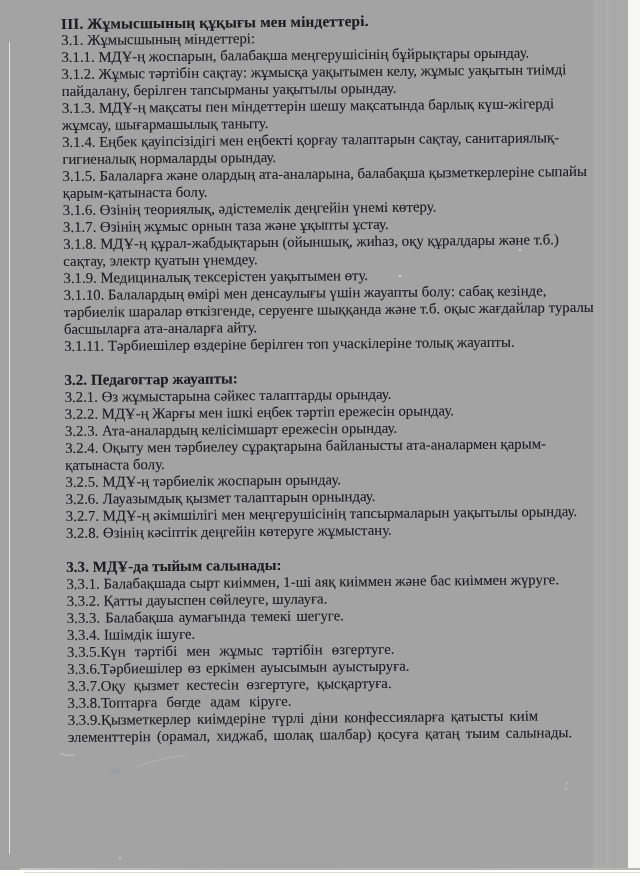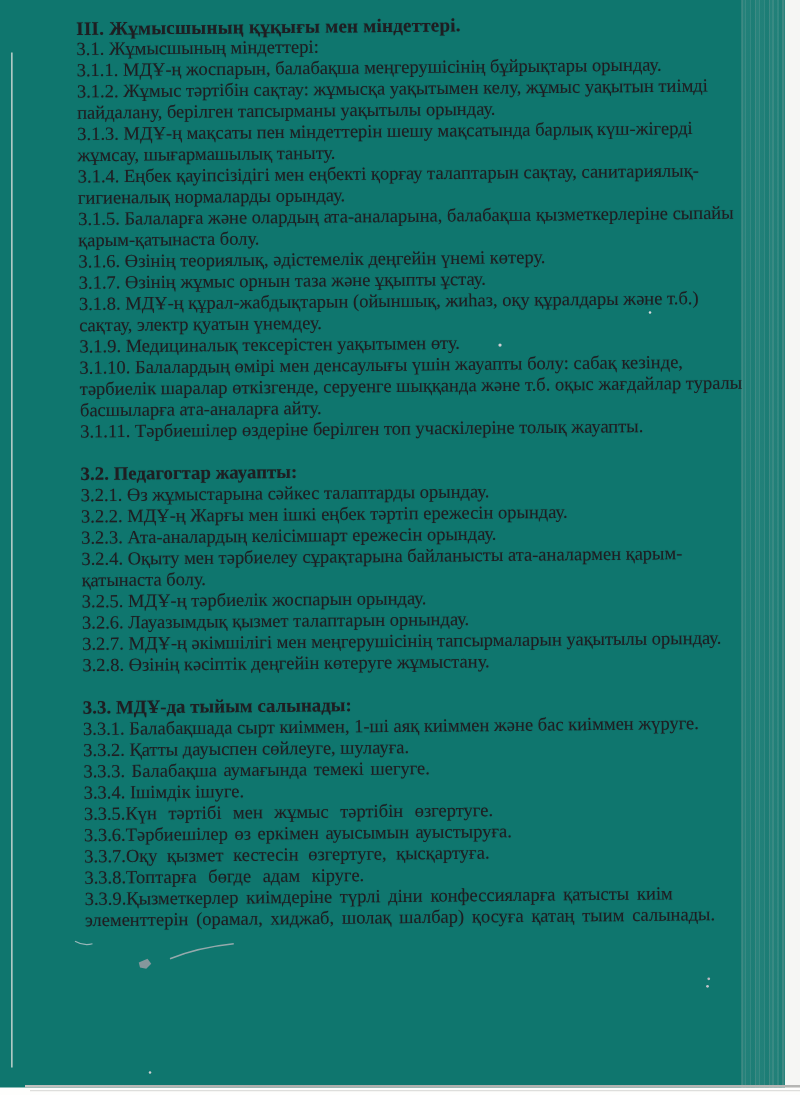--- a/index.html
+++ b/index.html
@@ -5,21 +5,21 @@
   html, body { margin:0; padding:0; }
   body {
     width:640px; height:876px;
     background:#fcfcfa;
     overflow:hidden;
     position:relative;
     font-family:"Liberation Serif", serif;
   }
   .page {
     position:absolute; inset:0;
-    background:#0f766e;
+    background:#a3a3a3;
     font-family:Liberation Serif, serif;
   }
   
   .edge-right {
     position:absolute; top:0; left:593px; width:35px; height:876px;
     background:
       repeating-linear-gradient(90deg,
         rgba(185,188,186,0.28) 0 1px,
         rgba(240,240,238,0.10) 1px 3px,
         rgba(205,208,206,0.22) 3px 4px,

